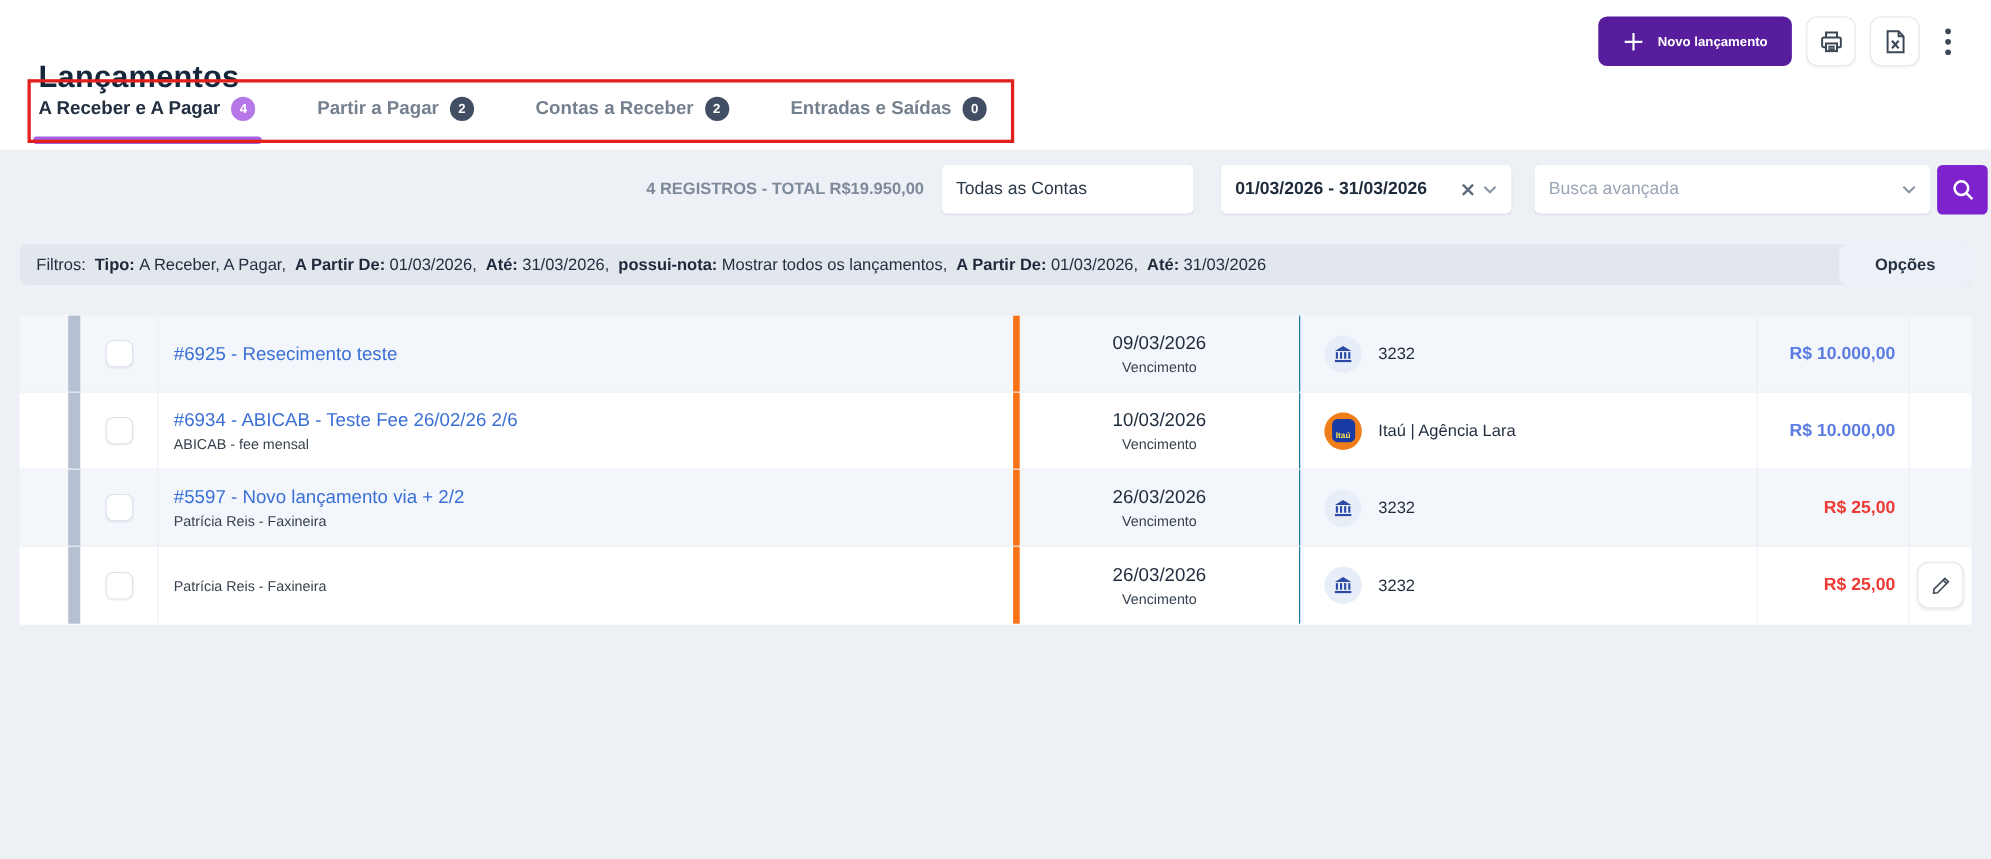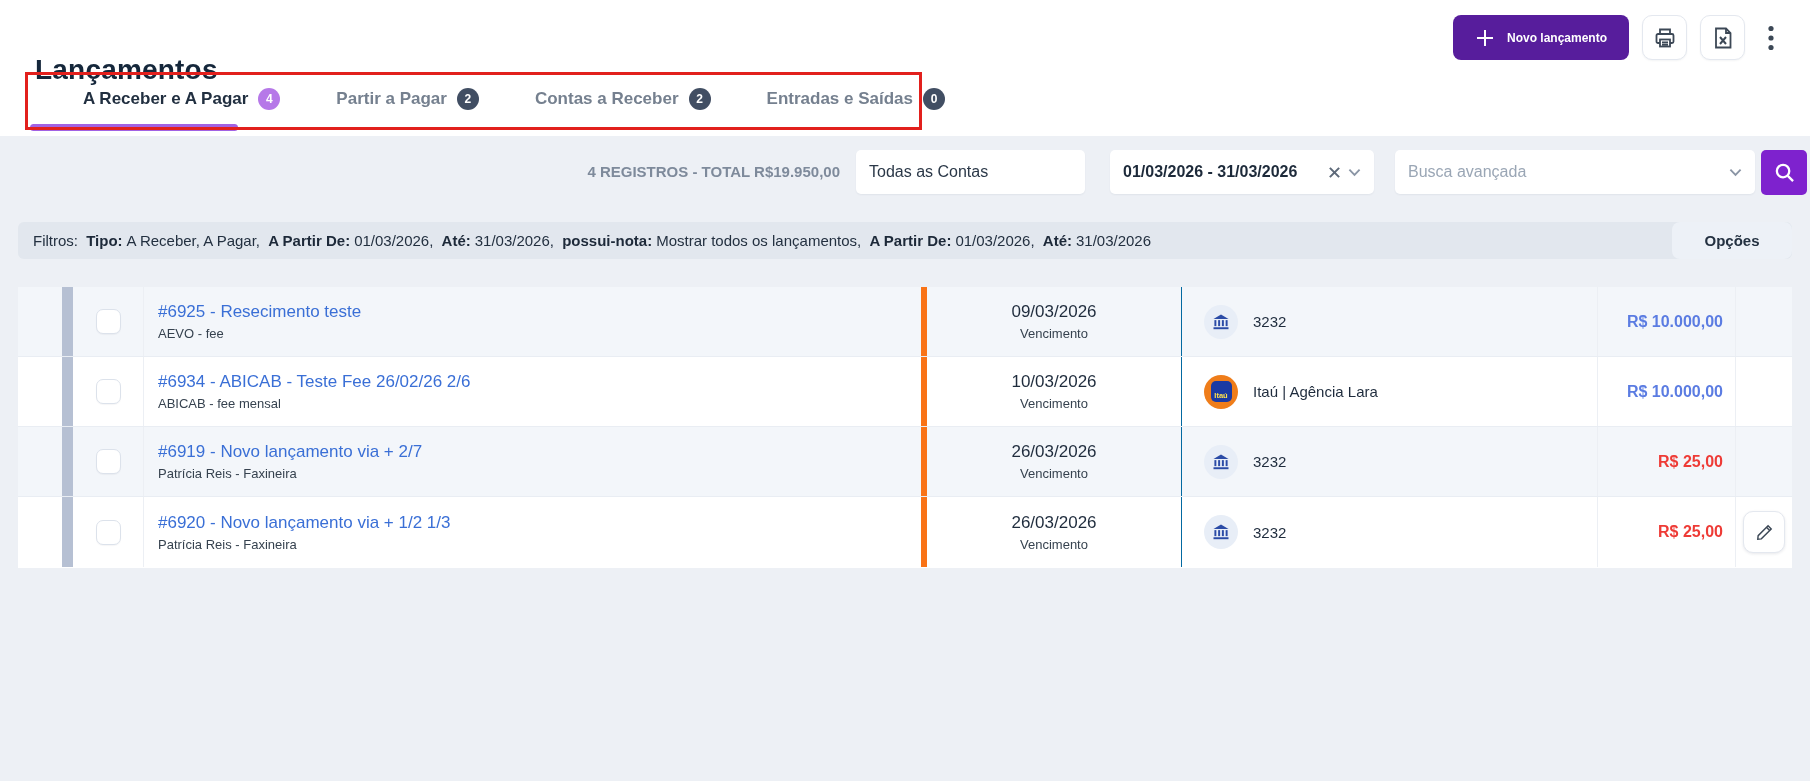--- a/index.html
+++ b/index.html
@@ -13,21 +13,21 @@
   }
   .page { position:absolute; inset:0; }
 
   
   .header-band { position:absolute; top:0; left:0; right:0; height:136px; background:#ffffff; }
   .page-title { position:absolute; left:35px; top:20px; font-size:28px; font-weight:700; color:#15273b; letter-spacing:.2px;margin-top:34px; }
 
   .tabs { position:absolute; left:35px; top:88px; display:flex; align-items:center; gap:56px; }
   .tab { display:flex; align-items:center; gap:10px; cursor:pointer; }
   .tab-label { font-size:17px; font-weight:700; color:#75808f; }
-  .tab.active .tab-label { color:#212f40;margin-left:48px; }
+  .tab.active .tab-label { color:#212f40; }
   .badge { width:22px; height:22px; border-radius:50%; display:flex; align-items:center; justify-content:center;
            font-size:12px; font-weight:700; color:#fff; background:#414e63; }
   .tab.active .badge { background:#b678e8; }
   .tab-underline { position:absolute; left:30px; top:124px; width:208px; height:7px; border-radius:4px; background:#a262e3; }
 
   .red-annotation { position:absolute; left:25px; top:72px; width:897px; height:58px;
                     border:3px solid #e2201d; z-index:6; pointer-events:none; }
 
   .top-actions { position:absolute; top:15px; right:26px; display:flex; align-items:center; gap:13px; }
   .btn-new { height:45px; background:#571d9c; border:none; border-radius:8px; color:#fff;
@@ -203,21 +203,20 @@
 
   <div class="table">
 
     <div class="row alt">
       <div class="strip"></div>
       <div class="cell-cb">
           <span class="checkbox"></span>
         </div>
       <div class="cell-desc">
         <a class="row-title">#6925 - Resecimento teste</a>
-        <div class="row-sub">AEVO - fee</div>
       </div>
       <div class="cell-date">
         <div class="date-val">09/03/2026</div>
         <div class="date-lbl">Vencimento</div>
       </div>
       <div class="cell-bank">
         <span class="bank-circle">
           <svg width="18" height="18" viewBox="0 0 24 24" fill="#2b4ba6">
             <path d="M12 2 L22 8 H2 Z"></path>
             <rect x="3.2" y="9.5" width="2.6" height="8"></rect>
@@ -261,21 +260,21 @@
         </div>
       <div class="cell-actions"></div>
     </div>
 
     <div class="row alt">
       <div class="strip"></div>
       <div class="cell-cb">
           <span class="checkbox"></span>
         </div>
       <div class="cell-desc">
-        <a class="row-title">#6919 - Novo lançamento via + 2/7</a>
+        <a class="row-title">#5597 - Novo lançamento via + 2/2</a>
         <div class="row-sub">Patrícia Reis - Faxineira</div>
       </div>
       <div class="cell-date">
         <div class="date-val">26/03/2026</div>
         <div class="date-lbl">Vencimento</div>
       </div>
       <div class="cell-bank">
         <span class="bank-circle">
           <svg width="18" height="18" viewBox="0 0 24 24" fill="#2b4ba6">
             <path d="M12 2 L22 8 H2 Z"></path>
@@ -293,21 +292,20 @@
         </div>
       <div class="cell-actions"></div>
     </div>
 
     <div class="row">
       <div class="strip"></div>
       <div class="cell-cb">
           <span class="checkbox"></span>
         </div>
       <div class="cell-desc">
-        <a class="row-title">#6920 - Novo lançamento via + 1/2 1/3</a>
         <div class="row-sub">Patrícia Reis - Faxineira</div>
       </div>
       <div class="cell-date">
         <div class="date-val">26/03/2026</div>
         <div class="date-lbl">Vencimento</div>
       </div>
       <div class="cell-bank">
         <span class="bank-circle">
           <svg width="18" height="18" viewBox="0 0 24 24" fill="#2b4ba6">
             <path d="M12 2 L22 8 H2 Z"></path>

